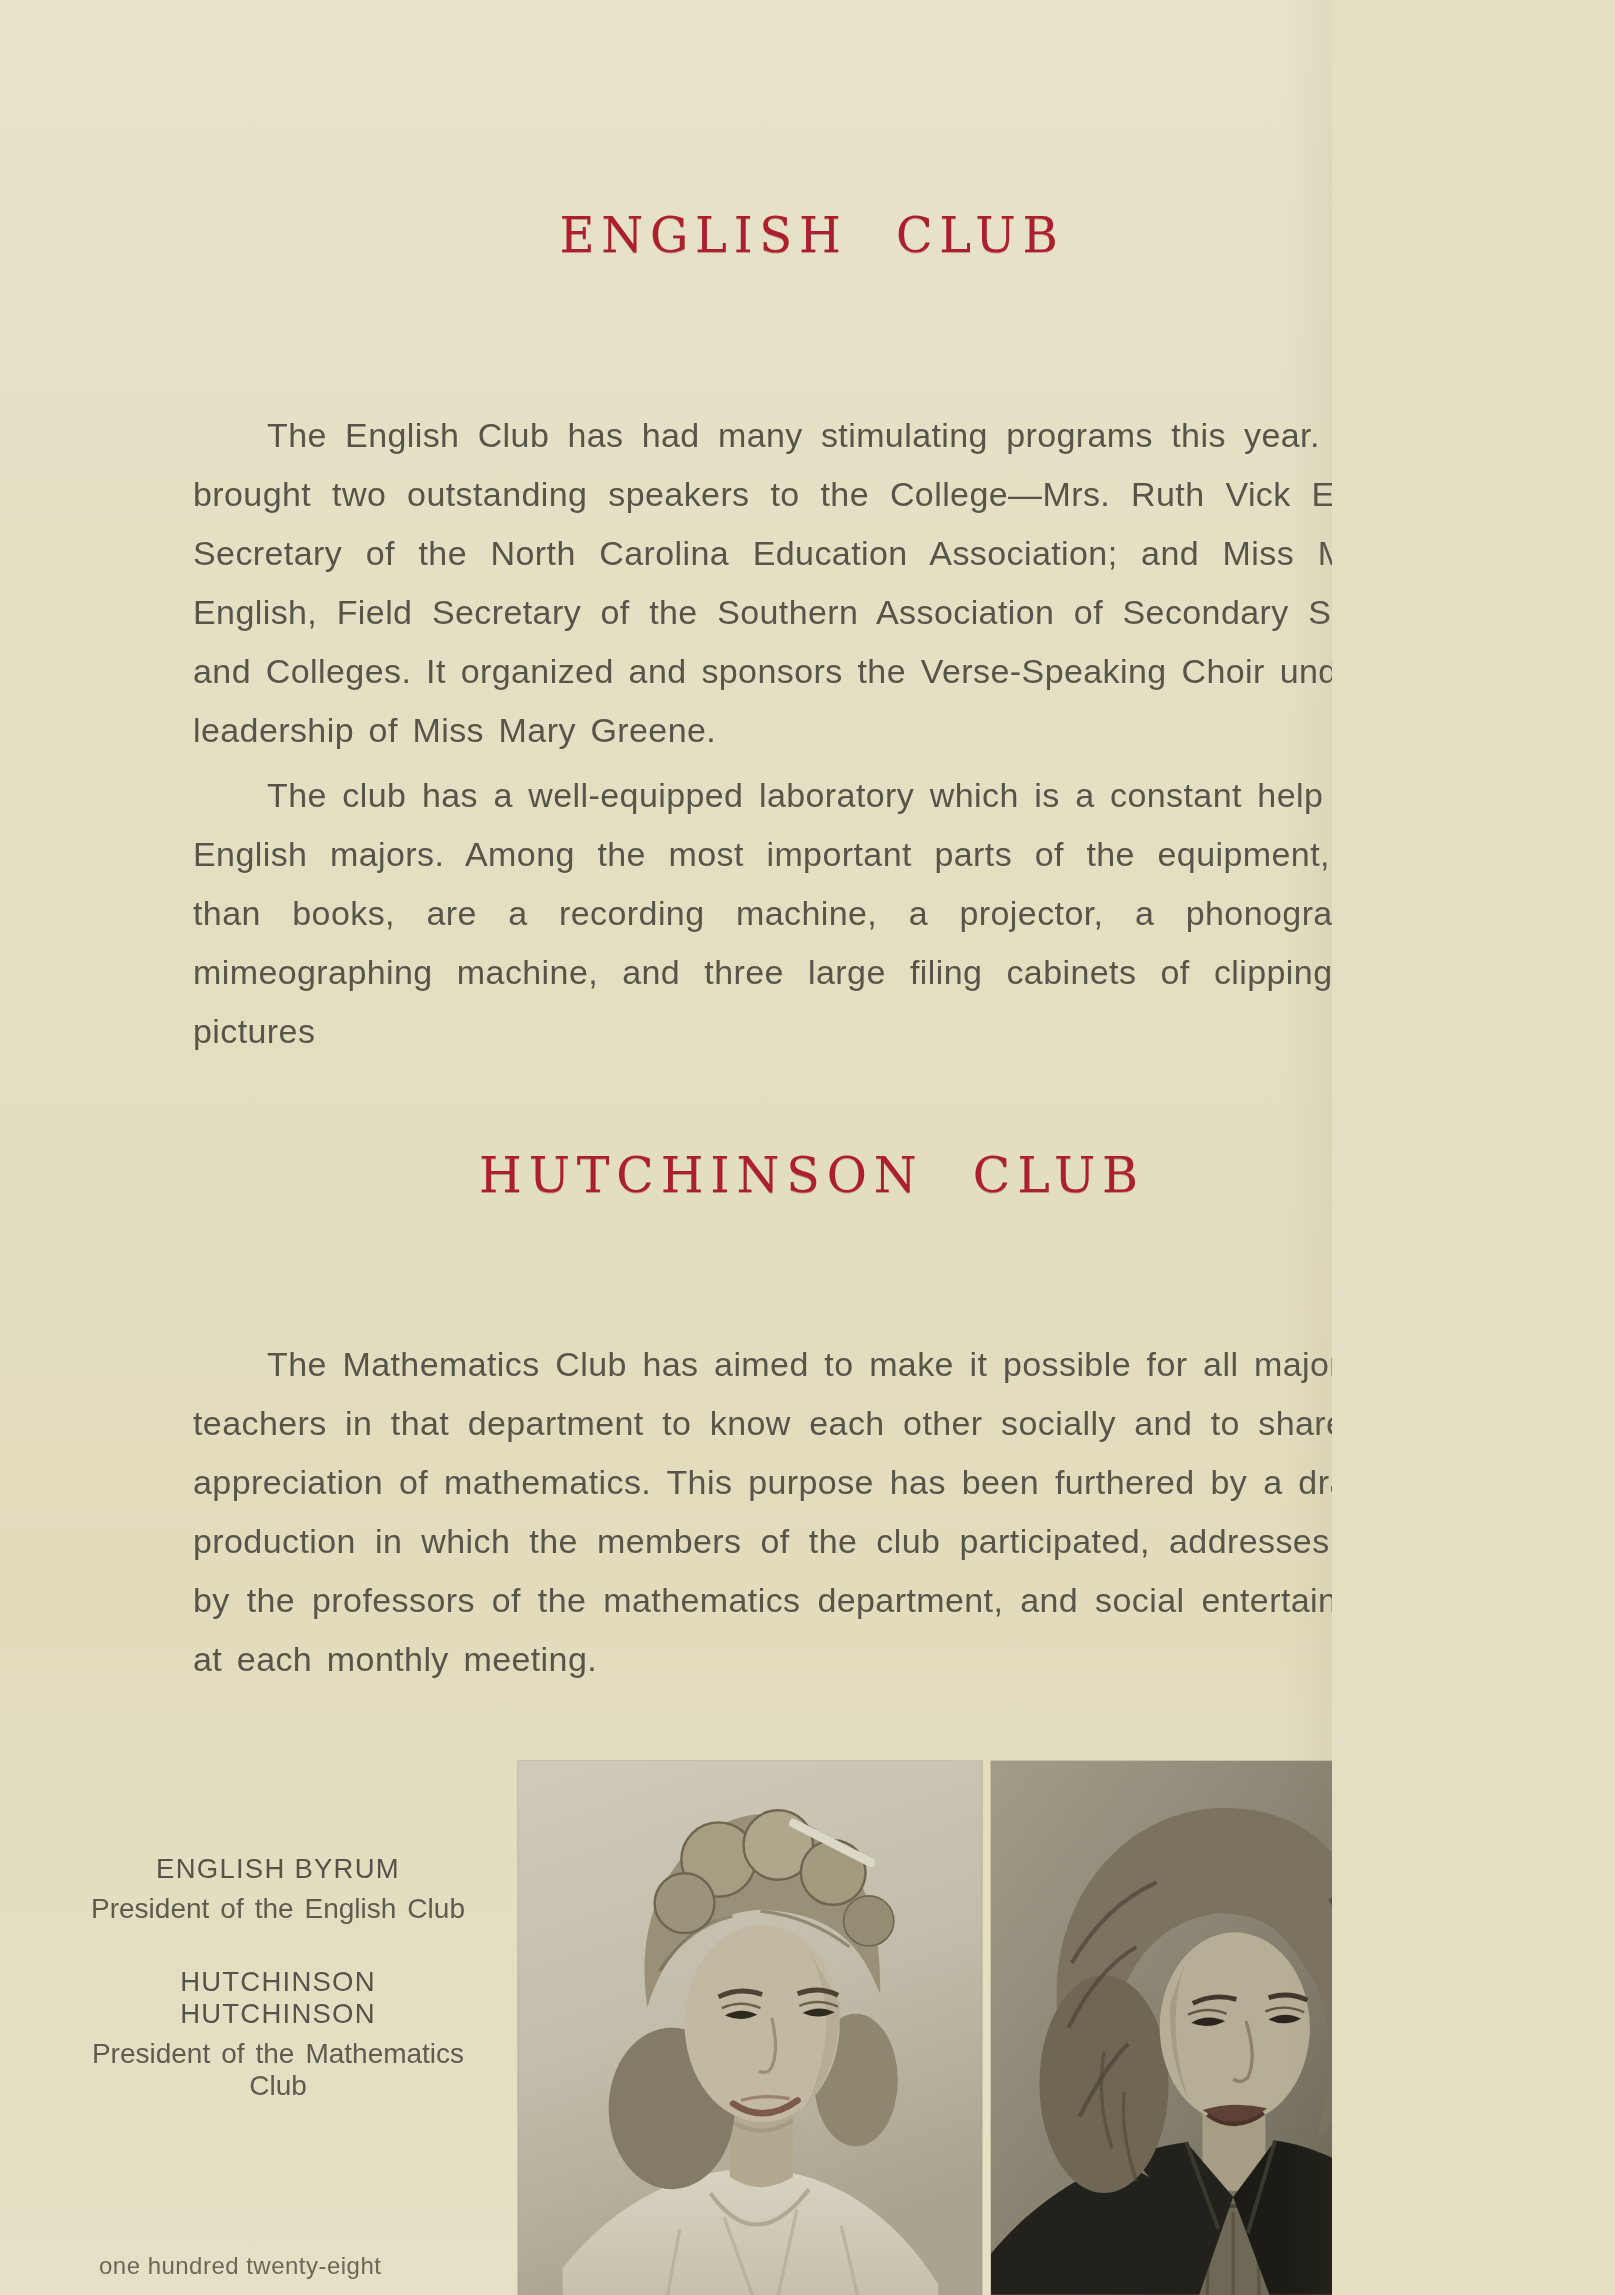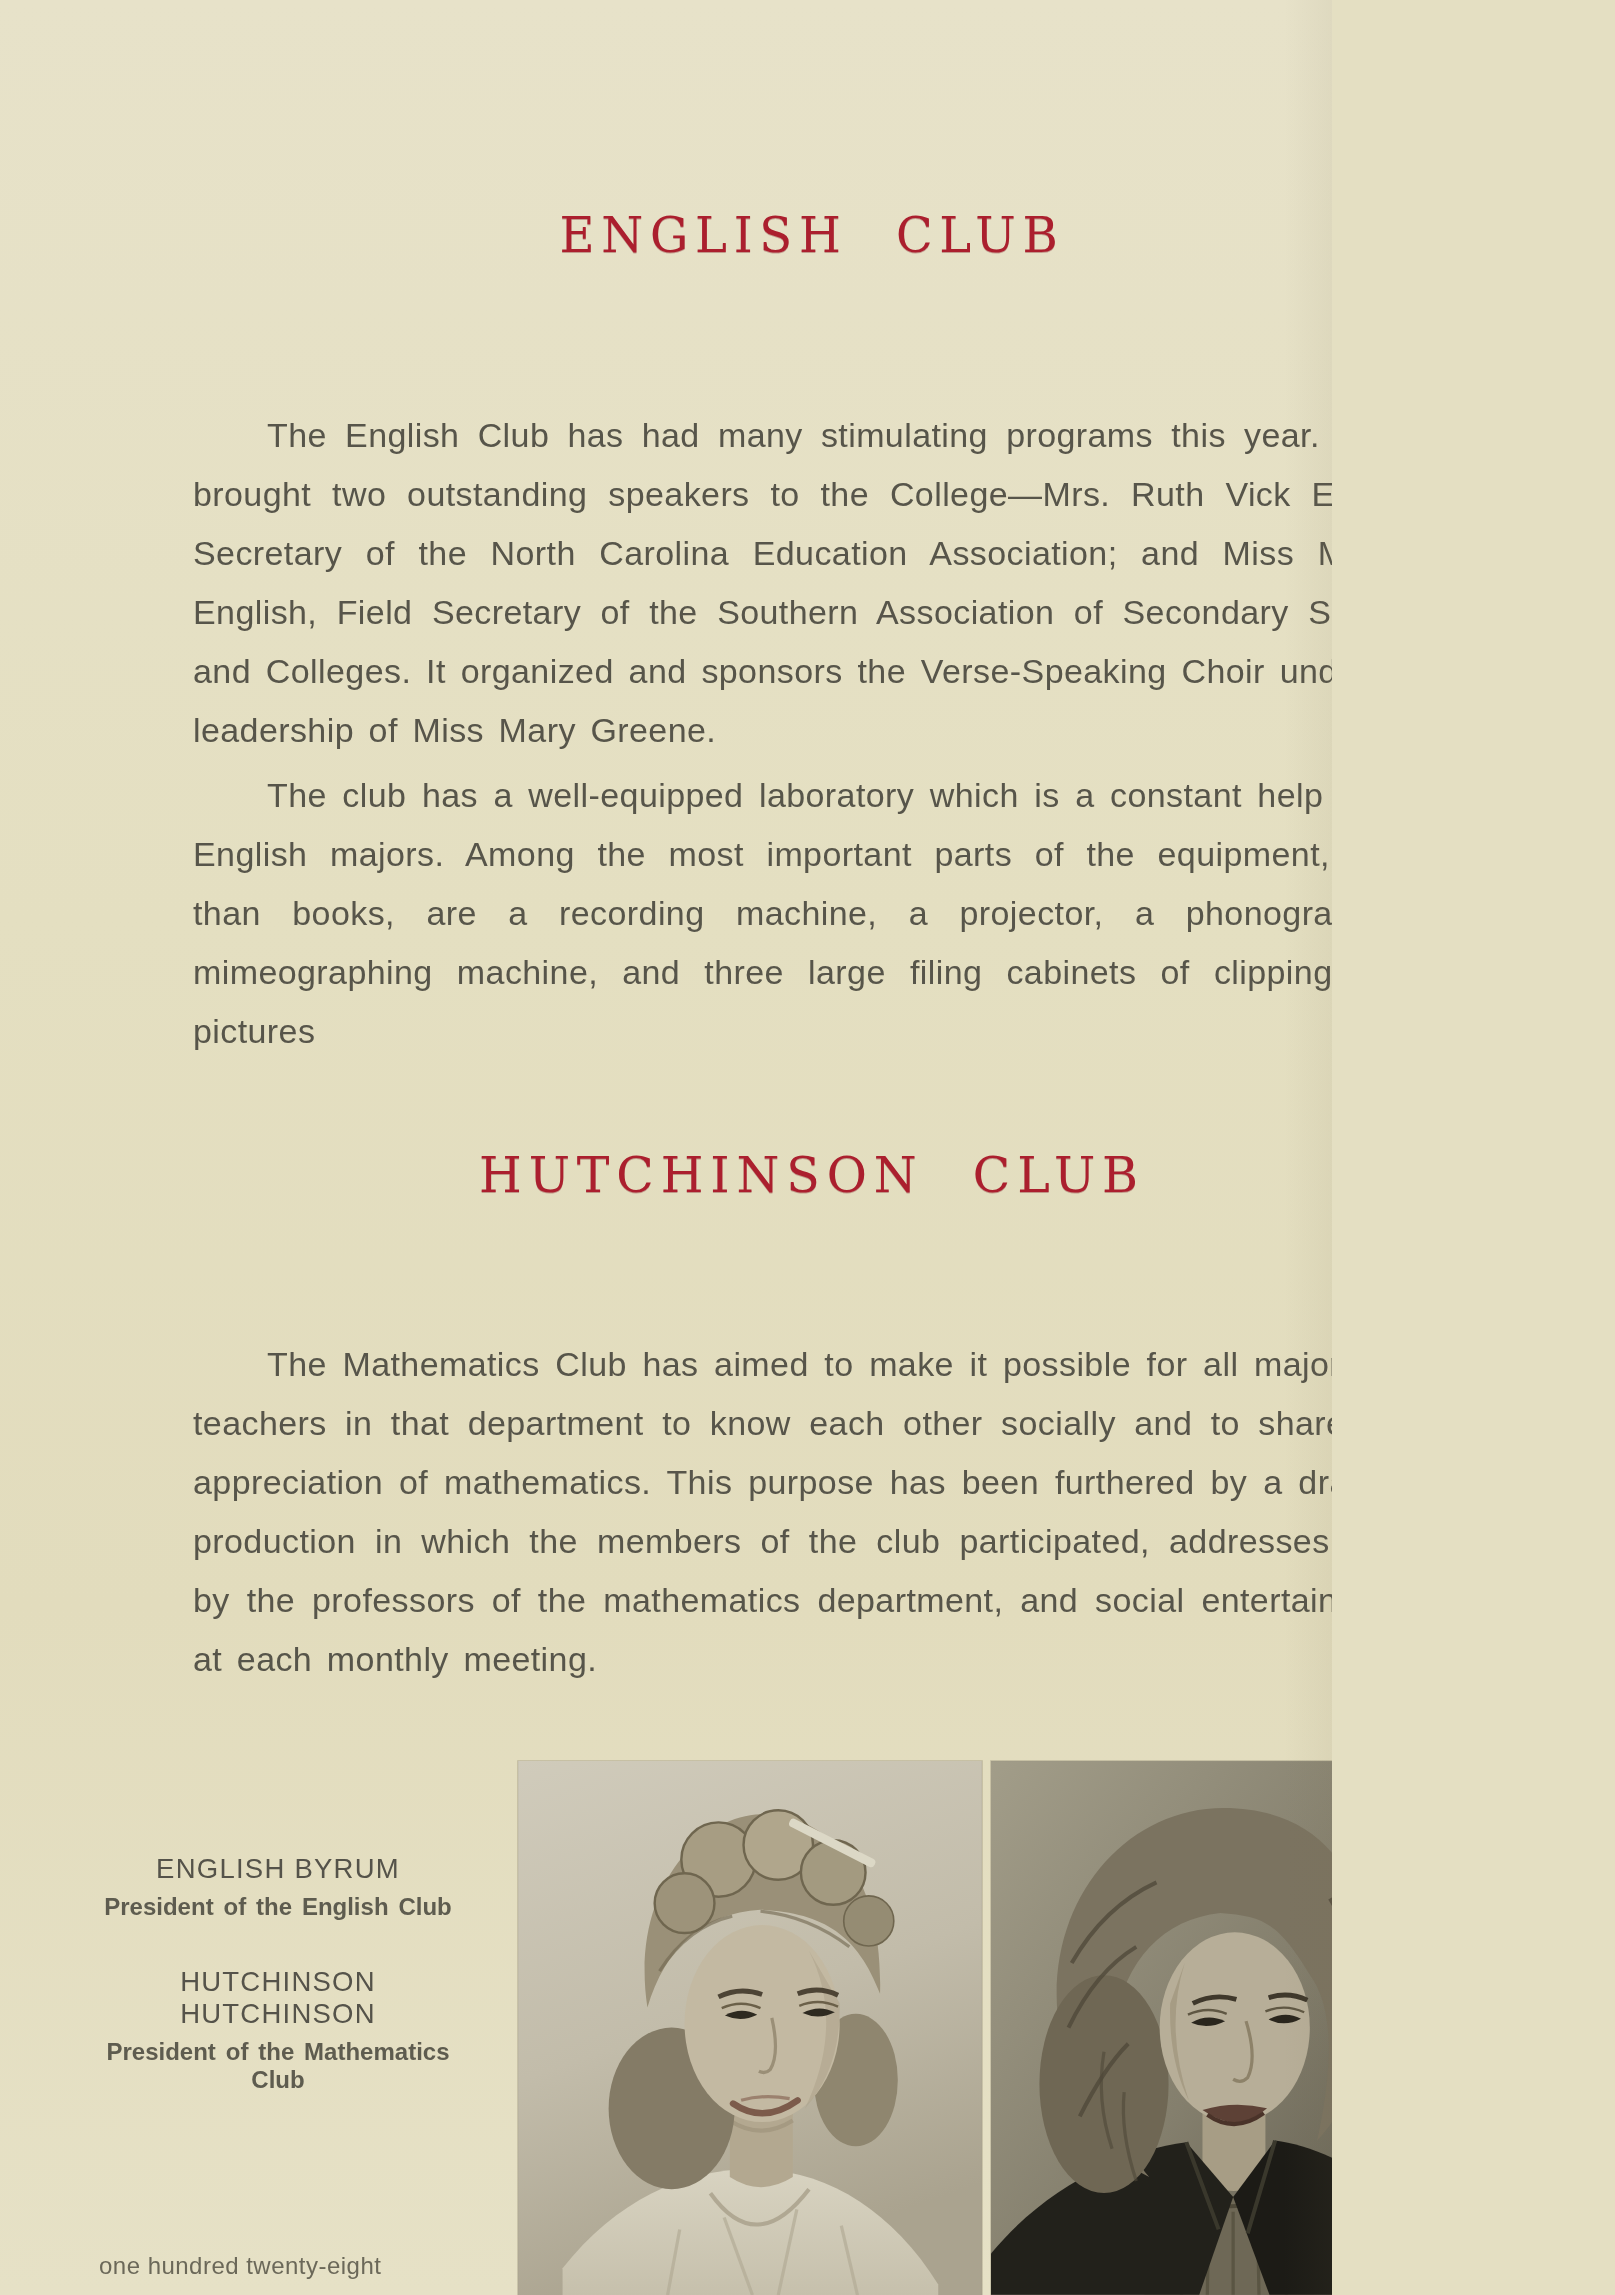--- a/index.html
+++ b/index.html
@@ -31,21 +31,21 @@
   #par-eng-1{top:406px;}
   #par-eng-2{top:766px;}
   #par-math-1{top:1335px;}
   .caption{
     position:absolute;left:84px;width:388px;text-align:center;
     color:#5b594c;
   }
   #caption-1{top:1853px;}
   #caption-2{top:1966px;}
   .caption-name{font-size:27.5px;letter-spacing:.045em;color:#55534a;}
-  .caption-role{font-size:24px;margin-top:8px;word-spacing:3.2px;color:#5e5c4f;font-weight:bold;}
+  .caption-role{font-size:28px;margin-top:8px;word-spacing:3.2px;color:#5e5c4f;}
   .page-number{
     position:absolute;left:84px;top:2237px;margin:15px;
     font-size:24px;letter-spacing:.02em;color:#6b6859;
   }
   .photo{
     position:absolute;margin:0;overflow:hidden;
     box-shadow:0 0 0 0.8px rgba(90,85,65,.25);
     background:#9a9584;
   }
   #photo-left{left:518px;top:1761px;width:464px;height:534px;}

